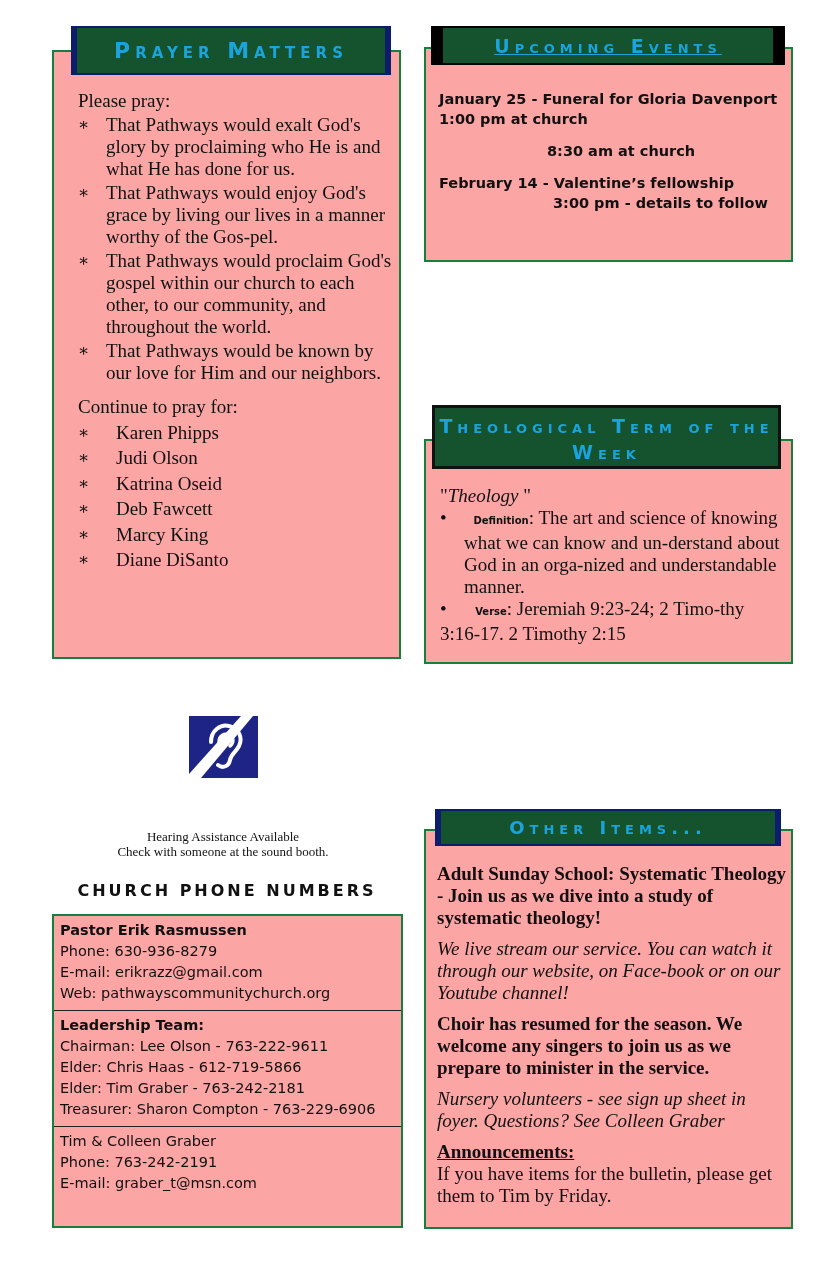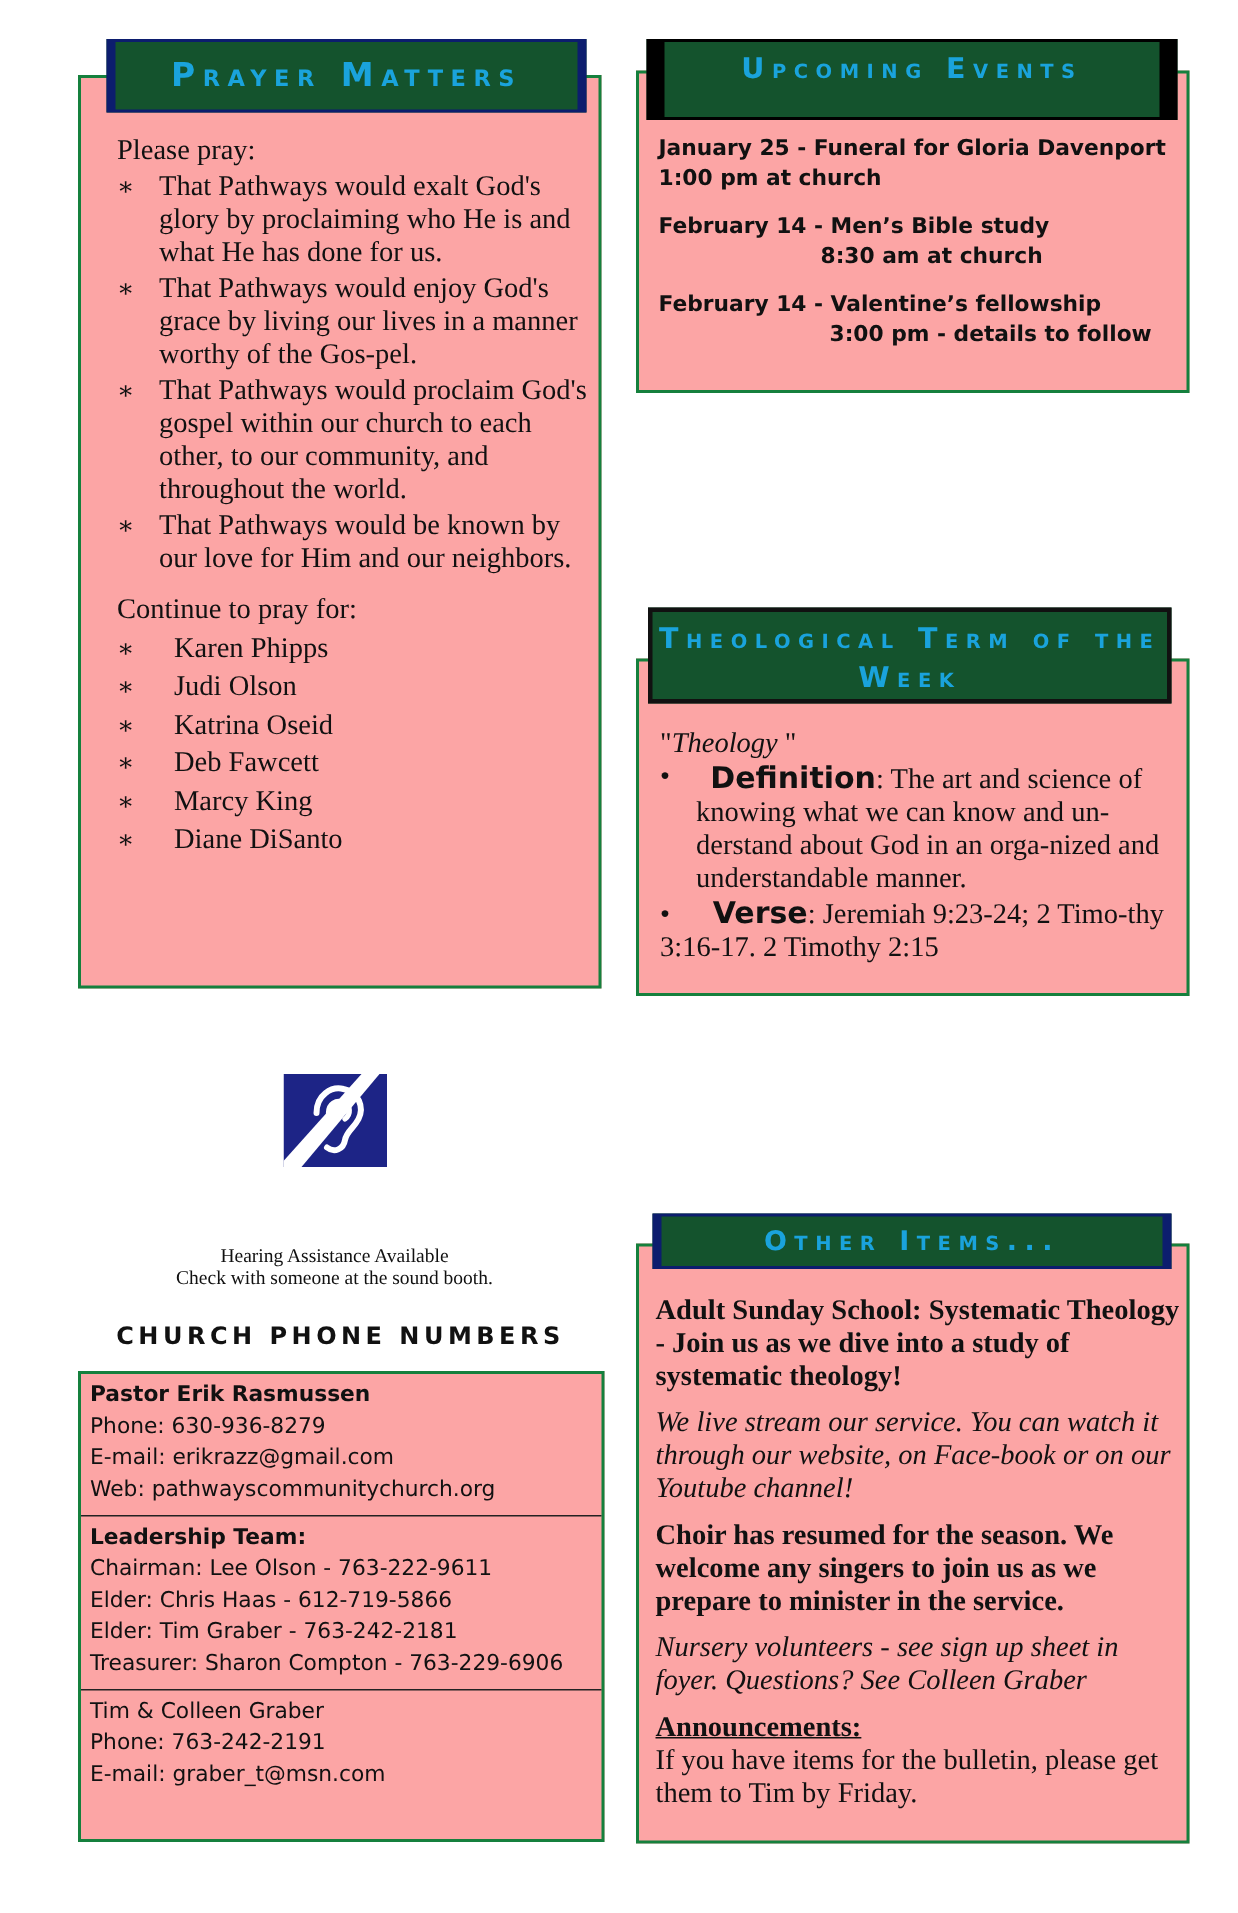--- a/index.html
+++ b/index.html
@@ -21,31 +21,31 @@
   .prayer-content { position:absolute; left:24px; top:38px; width:320px; font-size:19px; line-height:22px; }
   .prayer-content .lead { margin-bottom:2px; }
   .pitem { display:flex; margin-bottom:2px; }
   .pitem .star { width:28px; flex:none; font-size:17px; }
   .pname { display:flex; height:25.5px; align-items:center; }
   .pname .star { width:38px; flex:none; font-size:17px; }
   .cont-lead { margin-top:12px; margin-bottom:2px; }
 
   
   #events-box { left:424px; top:47px; width:369px; height:215px; }
-  #events-title { left:431px; top:26px; width:354px; height:54px; font-size:19px; line-height:36px; }
+  #events-title { left:431px; top:26px; width:354px; height:39px; font-size:19px; line-height:36px;text-decoration:underline; }
   .events-content { position:absolute; left:13px; top:40px; width:350px; font-family:"DejaVu Sans","Liberation Sans",sans-serif; font-weight:bold; font-size:14.5px; line-height:20px; }
   .event { margin-bottom:12px; }
   .ev-indent { padding-left:108px; }
   .ev-indent2 { padding-left:114px; }
 
   
   #term-box { left:424px; top:439px; width:369px; height:225px; }
   #term-title { left:432px; top:405px; width:349px; height:64px; font-size:19px; line-height:26px; padding-top:5px; }
   .term-content { position:absolute; left:14px; top:44px; width:345px; font-size:19px; line-height:22px; }
-  .term-content .kw { font-family:"DejaVu Sans","Liberation Sans",sans-serif; font-weight:bold; font-size:20px; }
+  .term-content .kw { font-family:"DejaVu Sans","Liberation Sans",sans-serif; font-weight:bold; font-size:10px; }
   .bul { display:flex; }
   .bul .dot { width:24px; flex:none; }
 
   
   #hearing-icon { position:absolute; left:189px; top:716px; width:69px; height:62px; }
   .hearing-text { position:absolute; left:52px; top:787px; width:342px; text-align:center; font-size:13px; line-height:15px;margin-top:42px; }
 
   
   .phone-heading { position:absolute; left:52px; top:881px; width:350px; text-align:center;
      font-family:"DejaVu Sans","Liberation Sans",sans-serif; font-weight:bold; font-size:16px; letter-spacing:3px; }
@@ -114,21 +114,20 @@
 </div>
 <div class="title-tab tab-blue" id="prayer-title">Prayer Matters</div>
 
 <div class="box" id="events-box">
   <div class="events-content">
     <div class="event">
       <div>January 25 - Funeral for Gloria Davenport</div>
       <div>1:00 pm at church</div>
     </div>
     <div class="event">
-      <div>February 14 - Men’s Bible study</div>
       <div class="ev-indent">8:30 am at church</div>
     </div>
     <div class="event">
       <div>February 14 - Valentine’s fellowship</div>
       <div class="ev-indent2">3:00 pm - details to follow</div>
     </div>
   </div>
 </div>
 <div class="title-tab tab-black" id="events-title">Upcoming Events</div>
 

